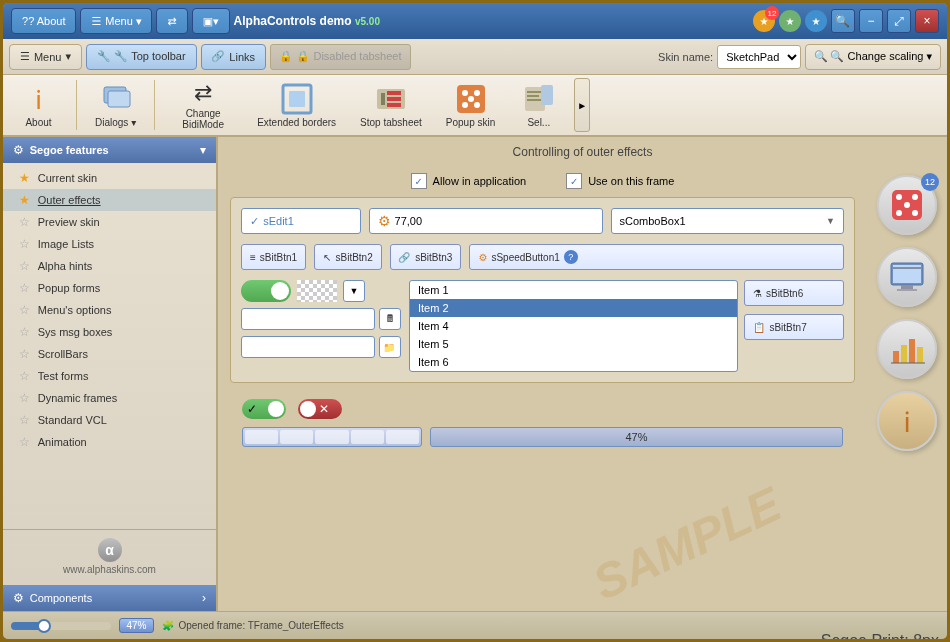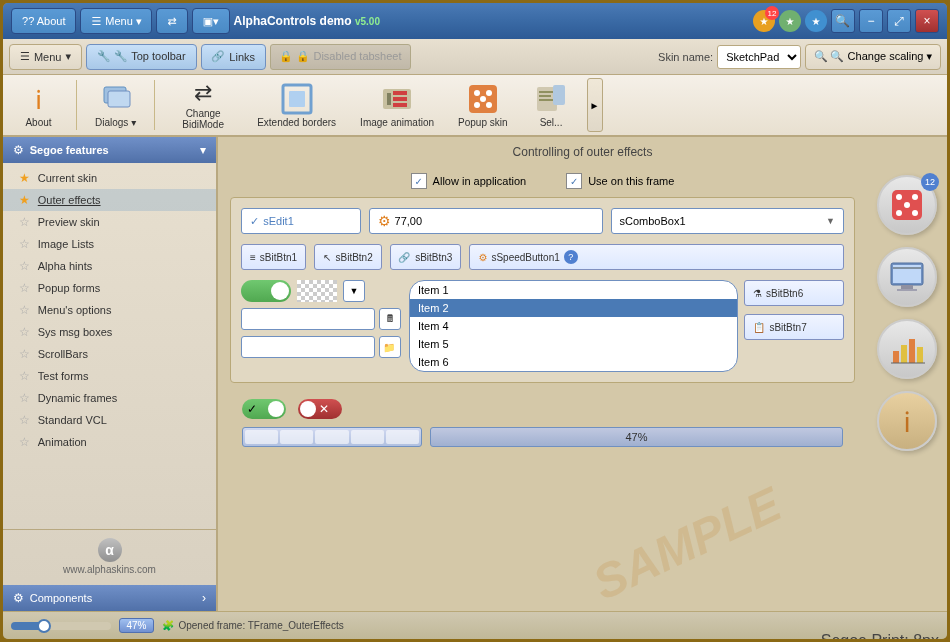--- a/index.html
+++ b/index.html
@@ -572,21 +572,21 @@
       display: flex;
       align-items: center;
       justify-content: center;
       font-size: 10px;
       cursor: pointer;
     }
     
     .slistbox {
       background: white;
       border: 1px solid #7090c0;
-      border-radius: 15px;
+      border-radius: 3px;
       height: 120px;
       overflow-y: scroll;
       font-size: 11px;
     }
     
     .list-item {
       padding: 3px 8px;
       cursor: pointer;
     }
     
@@ -916,21 +916,21 @@
     <div class="ribbon-btn">
       <div class="ribbon-icon">
         <svg width="32" height="32" viewBox="0 0 32 32">
           <rect x="2" y="6" width="28" height="20" rx="2" fill="#c8c0a0"></rect>
           <rect x="6" y="10" width="4" height="12" fill="#808060"></rect>
           <rect x="12" y="8" width="14" height="4" fill="#d04040"></rect>
           <rect x="12" y="14" width="14" height="4" fill="#d04040"></rect>
           <rect x="12" y="20" width="14" height="4" fill="#d04040"></rect>
         </svg>
       </div>
-      <span>Image animation</span>
+      <span>Stop tabsheet</span>
     </div>
     <div class="ribbon-btn">
       <div class="ribbon-icon">
         <svg width="32" height="32" viewBox="0 0 32 32">
           <rect x="2" y="2" width="28" height="28" rx="4" fill="#e08040"></rect>
           <circle cx="10" cy="10" r="3" fill="white"></circle>
           <circle cx="22" cy="10" r="3" fill="white"></circle>
           <circle cx="10" cy="22" r="3" fill="white"></circle>
           <circle cx="22" cy="22" r="3" fill="white"></circle>
           <circle cx="16" cy="16" r="3" fill="white"></circle>

